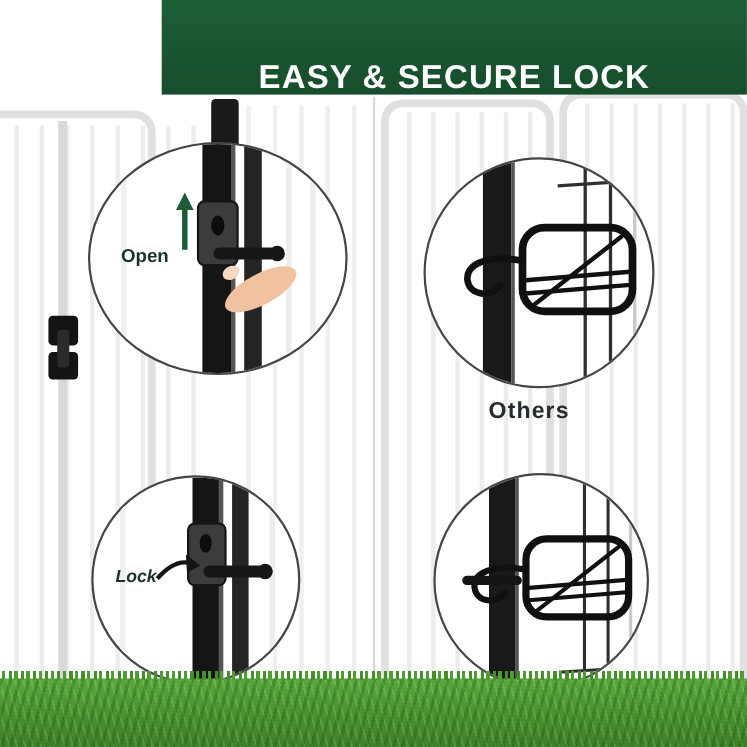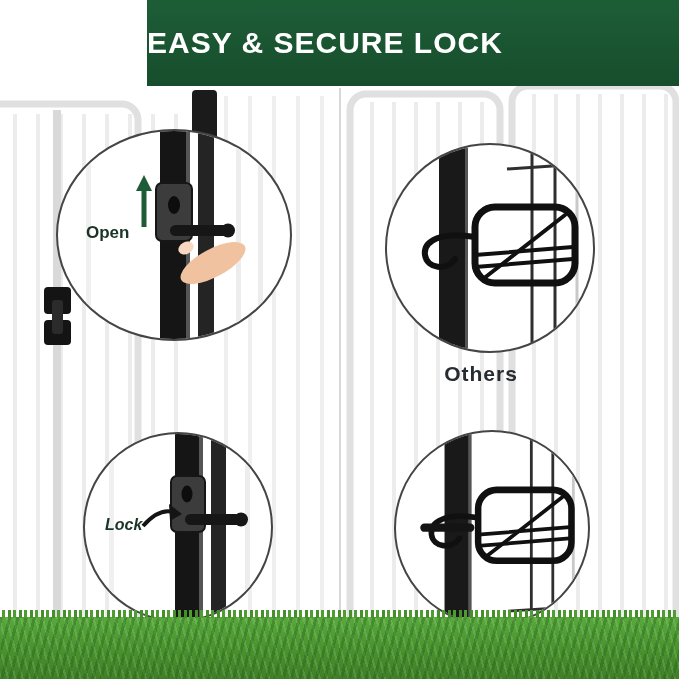--- a/index.html
+++ b/index.html
@@ -5,36 +5,36 @@
   html,body{margin:0;padding:0;background:#fff;}
   .stage{
     position:relative;width:679px;height:679px;overflow:hidden;background:#fff;
     font-family:"Liberation Sans", sans-serif;
   }
   .bg{position:absolute;left:0;top:0;}
   
   .banner{
     position:absolute;left:147px;top:0;width:532px;height:86px;
     background:linear-gradient(180deg,#1d5e37 0%,#174d2c 100%);
-    display:flex;flex-direction:column;align-items:flex-start;justify-content:center;gap:5px;
+    display:flex;align-items:flex-end;justify-content:center;gap:5px;
   }
   .banner-title{
     color:#ffffff;font-size:30px;font-weight:bold;letter-spacing:1px;line-height:1;
   }
   .banner-subtitle{
     color:#e9f2ea;font-size:15px;font-weight:500;letter-spacing:0.3px;line-height:1;
   }
   
   .divider{position:absolute;left:339px;top:88px;width:2px;height:532px;background:#d8d8d8;}
   
   .circle{
     position:absolute;border-radius:50%;background:#fff;border:2px solid #454545;
     overflow:hidden;box-sizing:border-box;
   }
-  #c-tl{left:56px;top:129px;width:236px;height:212px;}
+  #c-tl{left:80px;top:129px;width:236px;height:212px;}
   #c-tr{left:385px;top:143px;width:210px;height:210px;}
   #c-bl{left:83px;top:432px;width:190px;height:190px;font-style:italic;}
   #c-br{left:394px;top:430px;width:196px;height:196px;}
   .circle svg{display:block;}
   .detail-lbl{
     position:absolute;font-weight:bold;color:#1a3428;
   }
   .lbl-open{left:28px;top:92px;font-size:17px;}
   .lbl-lock{left:20px;top:82px;font-size:16px;}
   

